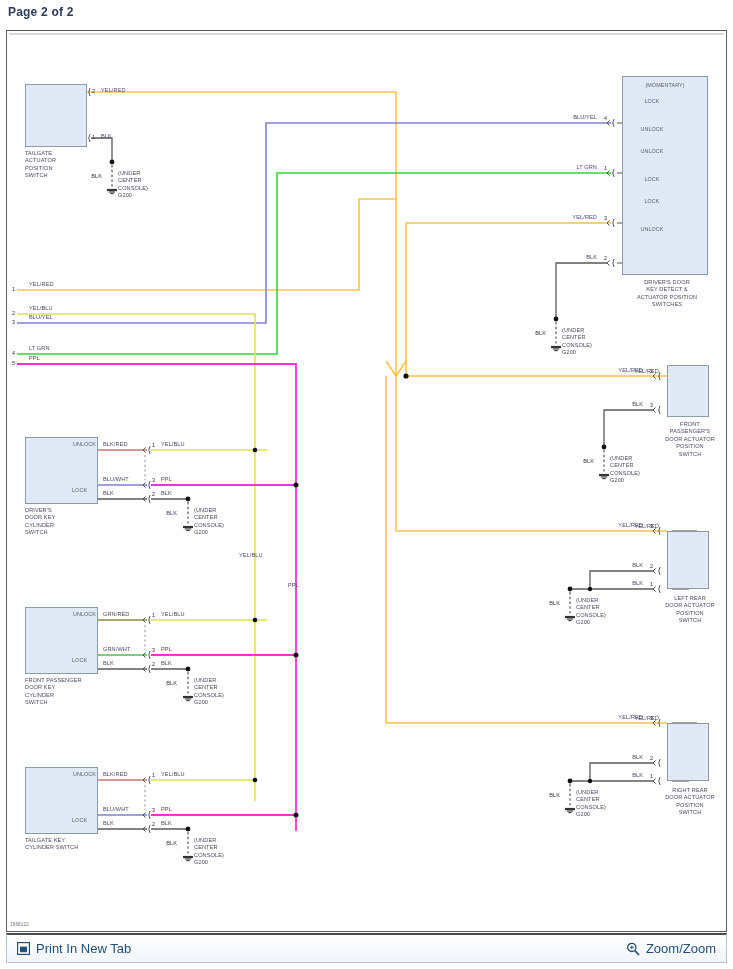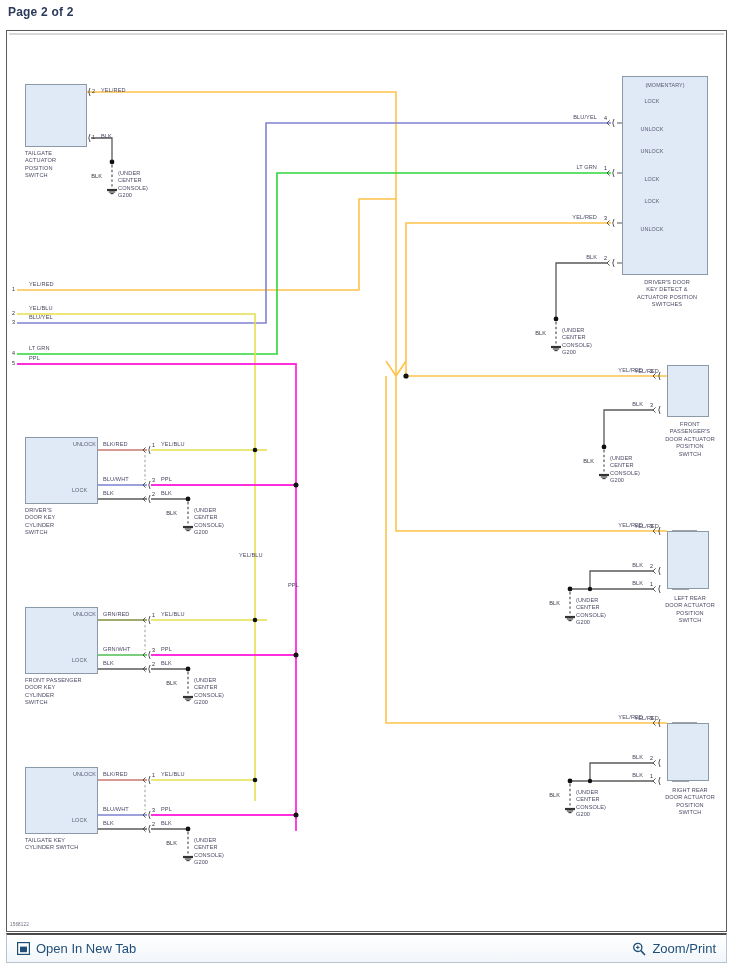--- a/index.html
+++ b/index.html
@@ -565,27 +565,27 @@
   <div class="doc-id">1568122</div>
 
   <div class="toolbar">
     <div class="tb-btn">
       <span class="glyph">
         <svg width="13" height="13" viewBox="0 0 13 13">
           <rect x="0.6" y="0.6" width="11.8" height="11.8" fill="#fff" stroke="#1f4e79" stroke-width="1.2"></rect>
           <rect x="3" y="4.6" width="7" height="5.6" fill="#1f4e79"></rect>
         </svg>
       </span>
-      <span>Open In New Tab</span>
+      <span>Print In New Tab</span>
     </div>
     <div class="tb-btn">
       <span class="glyph">
         <svg width="14" height="14" viewBox="0 0 14 14">
           <circle cx="5.8" cy="5.4" r="4.1" fill="none" stroke="#1f4e79" stroke-width="1.3"></circle>
           <line x1="8.9" y1="8.6" x2="13" y2="13" stroke="#1f4e79" stroke-width="1.6"></line>
           <line x1="4" y1="5.4" x2="7.6" y2="5.4" stroke="#1f4e79" stroke-width="1"></line>
           <line x1="5.8" y1="3.6" x2="5.8" y2="7.2" stroke="#1f4e79" stroke-width="1"></line>
         </svg>
       </span>
-      <span>Zoom/Print</span>
+      <span>Zoom/Zoom</span>
     </div>
   </div>
 </div>
 
 </body></html>

